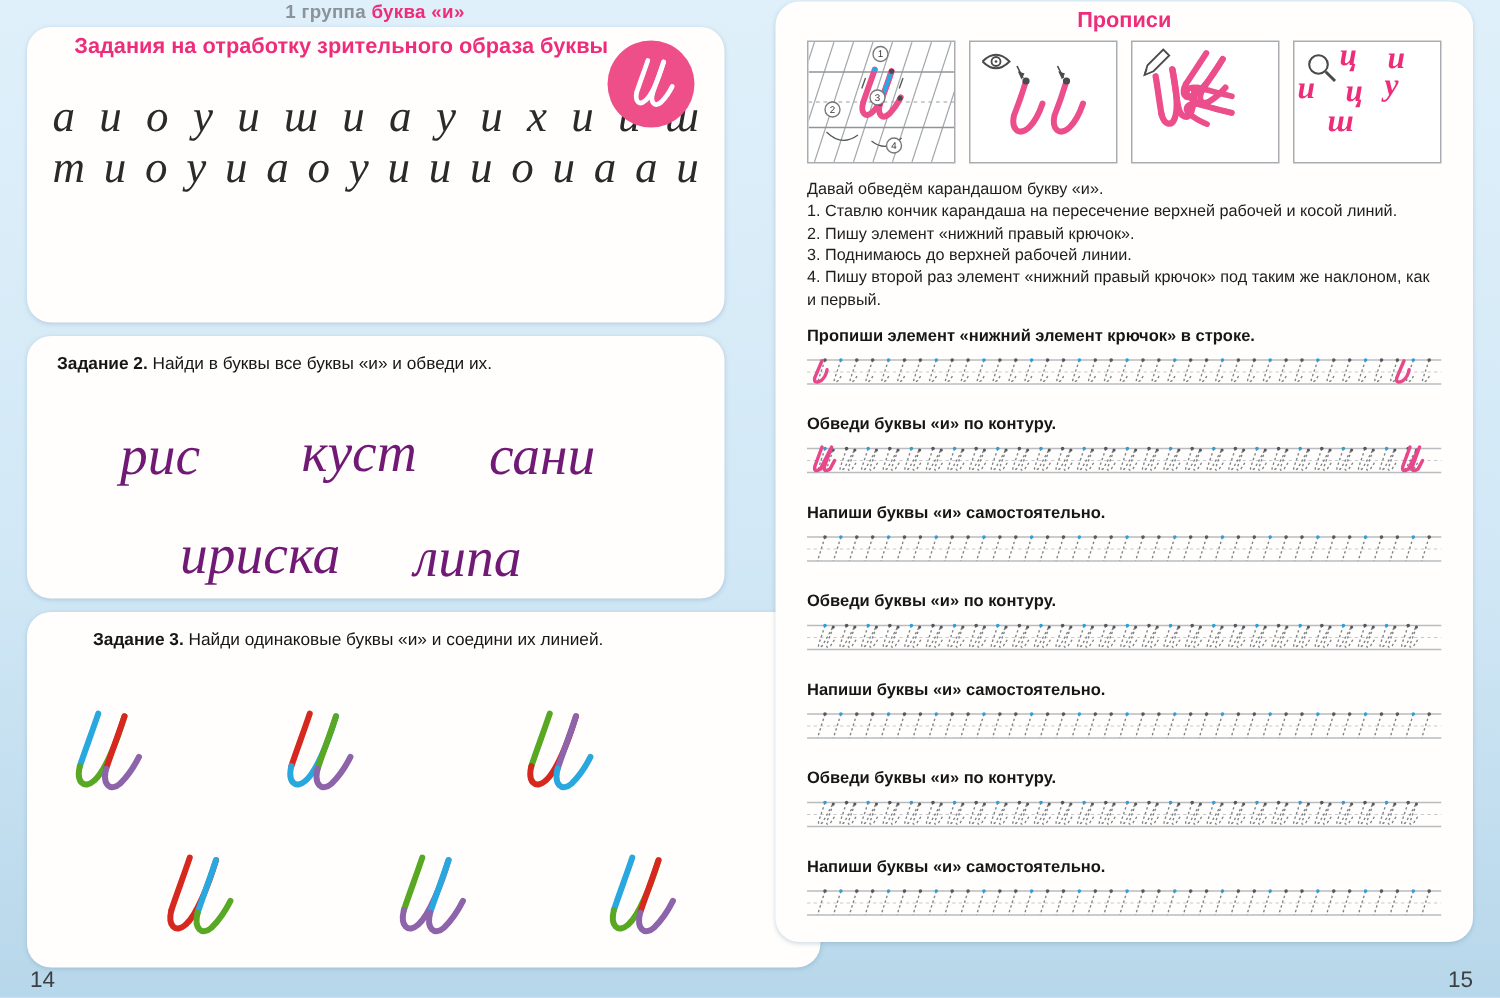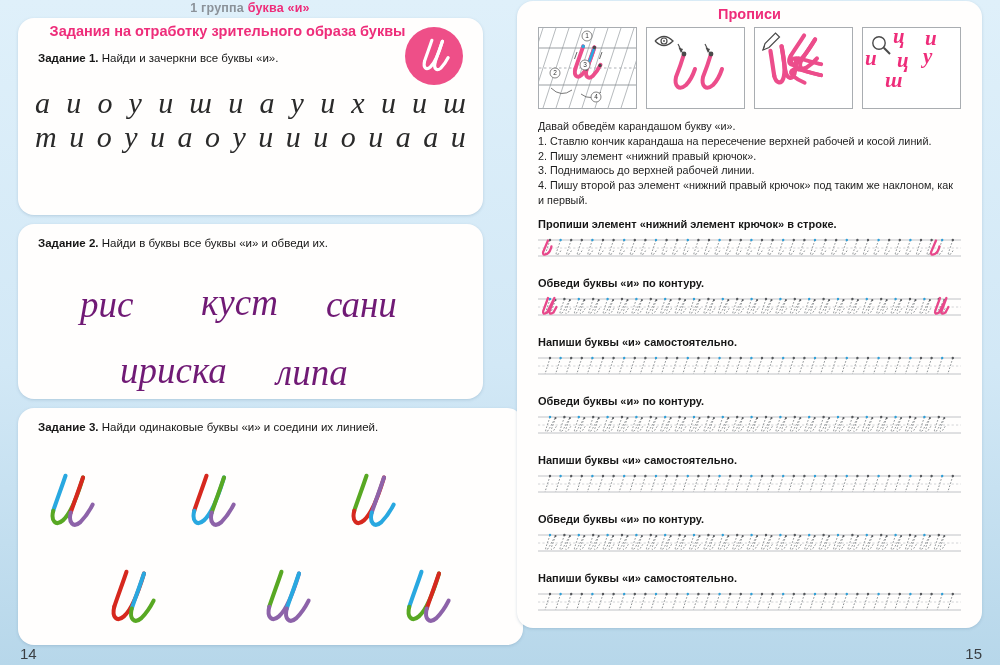--- a/index.html
+++ b/index.html
@@ -7,21 +7,21 @@
     background:linear-gradient(180deg,#dff0fa 0%,#d2e8f6 55%,#b7d7ea 100%);
     font-family:"Liberation Sans",sans-serif;color:#1d1d1d;}
   .page-header{position:absolute;top:1px;width:500px;text-align:center;
     font-size:12.5px;font-weight:bold;letter-spacing:0.2px;}
   .page-header .grp{color:#8b9299;}
   .page-header .ltr{color:#ee2d7a;}
   .card{position:absolute;background:#fffefd;border-radius:16px;
     box-shadow:0 1px 3px rgba(80,120,150,0.25);}
   #card1{left:18px;top:18px;width:465px;height:197px;}
   #card2{left:18px;top:224px;width:465px;height:175px;}
-  #card3{left:18px;top:408px;width:505px;height:237px;}
+  #card3{left:18px;top:408px;width:505px;height:237px;padding-left:24px;}
   #cardR{left:517px;top:1px;width:465px;height:627px;}
   .card-title{margin-top:5px;text-align:center;font-size:14.5px;font-weight:bold;color:#ee2d7a;}
   #card1 .card-title{padding-right:46px;}
   .badge{position:absolute;top:9px;right:20px;width:58px;height:58px;border-radius:50%;
     background:#ee4f88;display:flex;align-items:center;justify-content:center;}
   .task-line{margin:13px 20px 0;font-size:11.5px;color:#161616;}
   .task-line b{font-weight:bold;}
   .letter-row{display:flex;justify-content:space-between;padding:0 17px;
     font-size:30px;line-height:1.12;color:#2a2a2a;}
   #task1-rows{margin-top:22px;}
@@ -61,24 +61,20 @@
 
   <div class="card" id="card1">
     <div class="card-title">Задания на отработку зрительного образа буквы</div>
     <div class="badge">
       <svg id="badge-i" width="42" height="38" viewBox="0 0 80 72">
           <path d="M36,6 C32,18 26,34 22,46" fill="none" stroke="#fff" stroke-width="6" stroke-linecap="round"></path>
           <path d="M22,46 C19,58 25,64 33,57 C41,50 50,28 56,8" fill="none" stroke="#fff" stroke-width="6" stroke-linecap="round"></path>
           <path d="M56,8 C52,20 46,36 42,48" fill="none" stroke="#fff" stroke-width="6" stroke-linecap="round"></path>
           <path d="M42,48 C39,60 45,66 53,59 C58,54 63,47 67,39" fill="none" stroke="#fff" stroke-width="6" stroke-linecap="round"></path>
         </svg>
-    </div>
-    <div class="task-line">
-      <b>Задание 1.</b>
-      <span>Найди и зачеркни все буквы «и».</span>
     </div>
     <div id="task1-rows" class="cur">
         <div class="letter-row">
           <span>а</span>
           <span>и</span>
           <span>о</span>
           <span>у</span>
           <span>и</span>
           <span>ш</span>
           <span>и</span>

